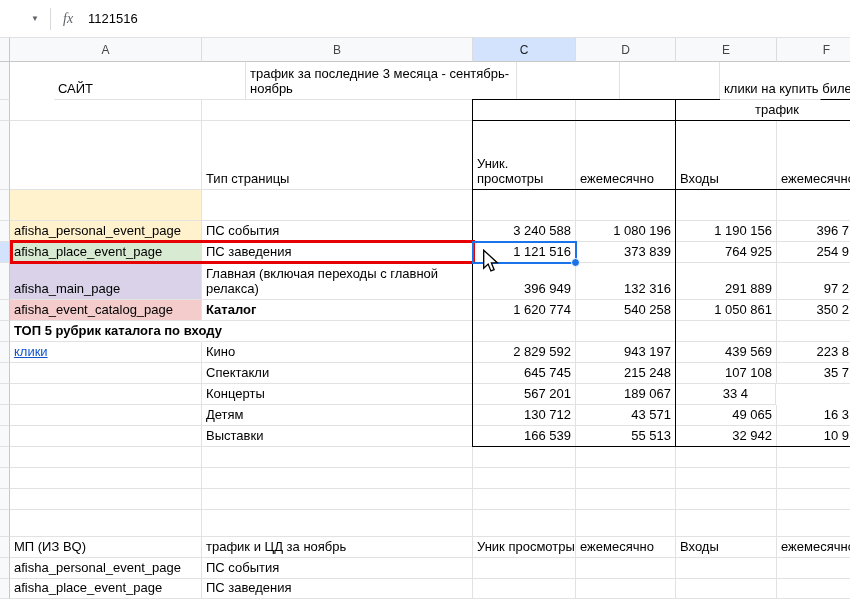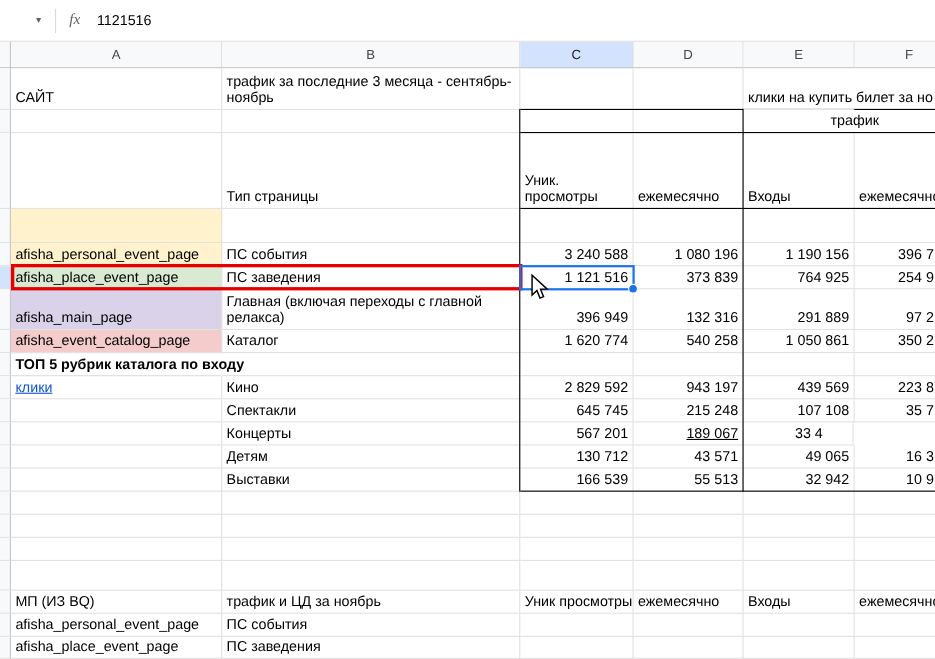--- a/index.html
+++ b/index.html
@@ -89,21 +89,21 @@
       <div class="col-h" style="width: 192px; min-width: 192px;">A</div>
       <div class="col-h" style="width: 271px; min-width: 271px;">B</div>
       <div class="col-h sel" style="width: 103px; min-width: 103px;">C</div>
       <div class="col-h" style="width: 100px; min-width: 100px;">D</div>
       <div class="col-h" style="width: 101px; min-width: 101px;">E</div>
       <div class="col-h" style="width: 100px; min-width: 100px;">F</div>
     </div>
   <div id="gridBody">
       <div class="row" style="height: 38px;">
         <div class="rh"></div>
-        <div class="cell" style="width: 192px; min-width: 192px;">САЙТ</div>
+        <div class="cell" style="width: 192px; min-width: 192px; margin-left: 44px;">САЙТ</div>
         <div class="cell wrap" style="width: 271px; min-width: 271px;">трафик за последние 3 месяца - сентябрь-ноябрь</div>
         <div class="cell" style="width: 103px; min-width: 103px;"></div>
         <div class="cell" style="width: 100px; min-width: 100px;"></div>
         <div class="cell ovf no-r" style="width: 101px; min-width: 101px;">клики на купить билет за но</div>
         <div class="cell" style="width: 100px; min-width: 100px;"></div>
       </div>
       <div class="row" style="height: 21px;">
         <div class="rh"></div>
         <div class="cell" style="width: 192px; min-width: 192px;"></div>
         <div class="cell" style="width: 271px; min-width: 271px;"></div>
@@ -152,21 +152,21 @@
         <div class="cell bg-l" style="width: 192px; min-width: 192px;">afisha_main_page</div>
         <div class="cell wrap" style="width: 271px; min-width: 271px;">Главная (включая переходы с главной релакса)</div>
         <div class="cell num" style="width: 103px; min-width: 103px;">396 949</div>
         <div class="cell num" style="width: 100px; min-width: 100px;">132 316</div>
         <div class="cell num" style="width: 101px; min-width: 101px;">291 889</div>
         <div class="cell num f-cut" style="width: 100px; min-width: 100px;">97 2</div>
       </div>
       <div class="row" style="height: 21px;">
         <div class="rh"></div>
         <div class="cell bg-r" style="width: 192px; min-width: 192px;">afisha_event_catalog_page</div>
-        <div class="cell" style="width: 271px; min-width: 271px;">Каталог</div>
+        <div class="cell" style="width: 271px; min-width: 271px; font-weight: bold;">Каталог</div>
         <div class="cell num" style="width: 103px; min-width: 103px;">1 620 774</div>
         <div class="cell num" style="width: 100px; min-width: 100px;">540 258</div>
         <div class="cell num" style="width: 101px; min-width: 101px;">1 050 861</div>
         <div class="cell num f-cut" style="width: 100px; min-width: 100px;">350 2</div>
       </div>
       <div class="row" style="height: 21px;">
         <div class="rh"></div>
         <div class="cell ovf no-r" style="width: 192px; min-width: 192px; font-weight: bold;">ТОП 5 рубрик каталога по входу</div>
         <div class="cell" style="width: 271px; min-width: 271px;"></div>
         <div class="cell" style="width: 103px; min-width: 103px;"></div>
@@ -190,21 +190,21 @@
         <div class="cell num" style="width: 103px; min-width: 103px;">645 745</div>
         <div class="cell num" style="width: 100px; min-width: 100px;">215 248</div>
         <div class="cell num" style="width: 101px; min-width: 101px;">107 108</div>
         <div class="cell num f-cut" style="width: 100px; min-width: 100px;">35 7</div>
       </div>
       <div class="row" style="height: 21px;">
         <div class="rh"></div>
         <div class="cell" style="width: 192px; min-width: 192px;"></div>
         <div class="cell" style="width: 271px; min-width: 271px;">Концерты</div>
         <div class="cell num" style="width: 103px; min-width: 103px;">567 201</div>
-        <div class="cell num" style="width: 100px; min-width: 100px; text-decoration: underline;">189 067</div>
+        <div class="cell num" style="width: 100px; min-width: 100px;">189 067</div>
         <div class="cell num f-cut" style="width: 100px; min-width: 100px;">33 4</div>
       </div>
       <div class="row" style="height: 21px;">
         <div class="rh"></div>
         <div class="cell" style="width: 192px; min-width: 192px;"></div>
         <div class="cell" style="width: 271px; min-width: 271px;">Детям</div>
         <div class="cell num" style="width: 103px; min-width: 103px;">130 712</div>
         <div class="cell num" style="width: 100px; min-width: 100px;">43 571</div>
         <div class="cell num" style="width: 101px; min-width: 101px;">49 065</div>
         <div class="cell num f-cut" style="width: 100px; min-width: 100px;">16 3</div>

